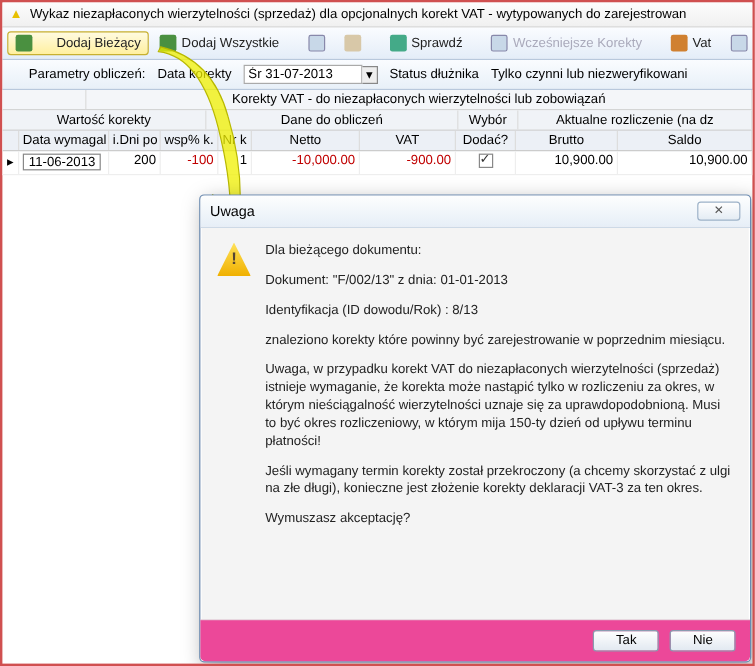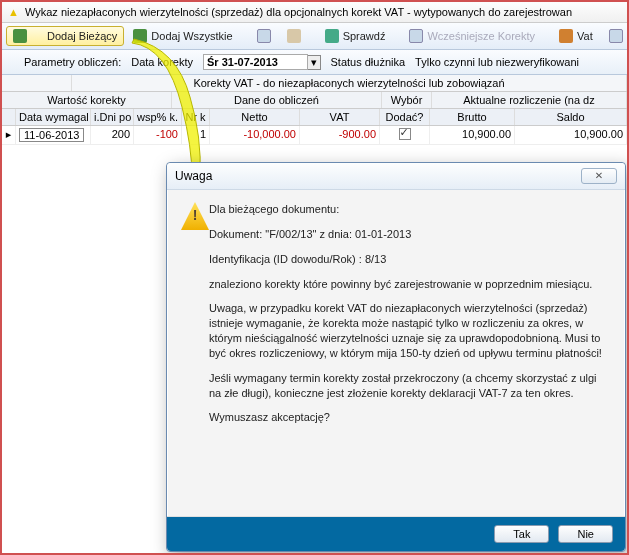--- a/index.html
+++ b/index.html
@@ -65,21 +65,21 @@
   .icon.plus { background:#4a9040; }
   .params {
     background: linear-gradient(#fafcff,#e8f0f8);
     border-bottom:1px solid #b8c8dc;
     padding:4px 22px;
     display:flex; align-items:center; gap:10px;
     font-size:11px;
     white-space: nowrap;
   }
   .params input[type=text] {
-    font-size:11px; padding:1px 3px; border:1px solid #aaa;font-weight:bold;
+    font-size:11px; padding:1px 3px; border:1px solid #aaa;
   }
   .grid {
     background:#fff;
   }
   .grid-header1 {
     display:flex; text-align:center; font-size:11px;
     border-bottom:1px solid #ccc;
     background:#f4f6f9;
   }
   .grid-header1 > div { border-right:1px solid #ddd; padding:2px 0; }
@@ -125,36 +125,36 @@
     display:flex; justify-content:space-between; align-items:center;
   }
   .dlg-close {
     width:36px; height:16px; border:1px solid #9db2c8;
     border-radius:3px; background:linear-gradient(#fefefe,#e4ecf4);
     text-align:center; font-size:10px; line-height:13px; color:#555;
     cursor:pointer;
   }
   .dlg-body {
     flex:1; padding:12px 14px 8px 14px; font-size:11px; color:#222;
-    display:flex; 
+    display:flex; gap:12px;
   }
   .warn-icon {
     width:28px; height:28px; flex:0 0 28px;
     background:linear-gradient(#ffe25a,#f0b000);
     clip-path: polygon(50% 0, 100% 100%, 0 100%);
     position:relative;
   }
   .warn-icon::after {
     content:"!"; position:absolute; left:0; right:0; top:5px;
     text-align:center; font-weight:bold; color:#543; font-size:14px;
   }
   .dlg-text p { margin:0 0 10px 0; line-height:1.35; }
   .dlg-buttons {
     padding:8px 12px; text-align:right; border-top:1px solid #e0e0e0;
-    background:#0369a1; border-radius:0 0 4px 4px;
+    background:#ec4899; border-radius:0 0 4px 4px;
   }
   .dlg-buttons button {
     font-size:11px; padding:2px 18px; margin-left:6px;
     border:1px solid #8a9bb0; border-radius:3px;
     background:linear-gradient(#fefefe,#e2e9f1);
     cursor:pointer;
   }
   
   .arrow-overlay {
     position:absolute; left:120px; top:35px; width:120px; height:170px;
@@ -264,21 +264,21 @@
     <span class="dlg-close">✕</span>
   </div>
   <div class="dlg-body">
     <div class="warn-icon"></div>
     <div class="dlg-text">
       <p>Dla bieżącego dokumentu:</p>
       <p>Dokument: "F/002/13"  z dnia:  01-01-2013</p>
       <p>Identyfikacja (ID dowodu/Rok) :  8/13</p>
       <p>znaleziono korekty które powinny być zarejestrowanie w poprzednim miesiącu.</p>
       <p>Uwaga, w przypadku korekt VAT do niezapłaconych wierzytelności (sprzedaż) istnieje wymaganie, że korekta może nastąpić tylko w rozliczeniu za okres, w którym nieściągalność wierzytelności uznaje się za uprawdopodobnioną. Musi to być okres rozliczeniowy, w którym mija 150-ty dzień od upływu terminu płatności!</p>
-      <p>Jeśli wymagany termin korekty został przekroczony (a chcemy skorzystać z ulgi na złe długi), konieczne jest złożenie korekty deklaracji VAT-7 za ten okres.</p>
+      <p>Jeśli wymagany termin korekty został przekroczony (a chcemy skorzystać z ulgi na złe długi), konieczne jest złożenie korekty deklaracji VAT-3 za ten okres.</p>
       <p>Wymuszasz akceptację?</p>
     </div>
   </div>
   <div class="dlg-buttons">
     <button>Tak</button>
     <button>Nie</button>
   </div>
 </div>
 
 </body></html>

